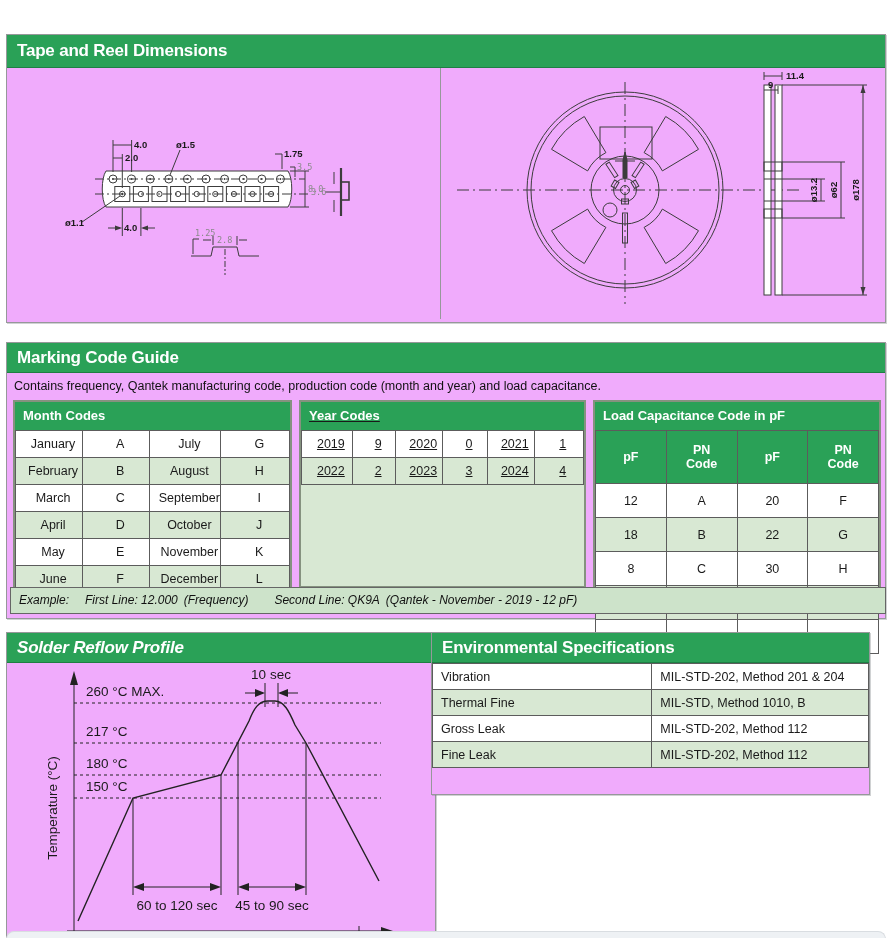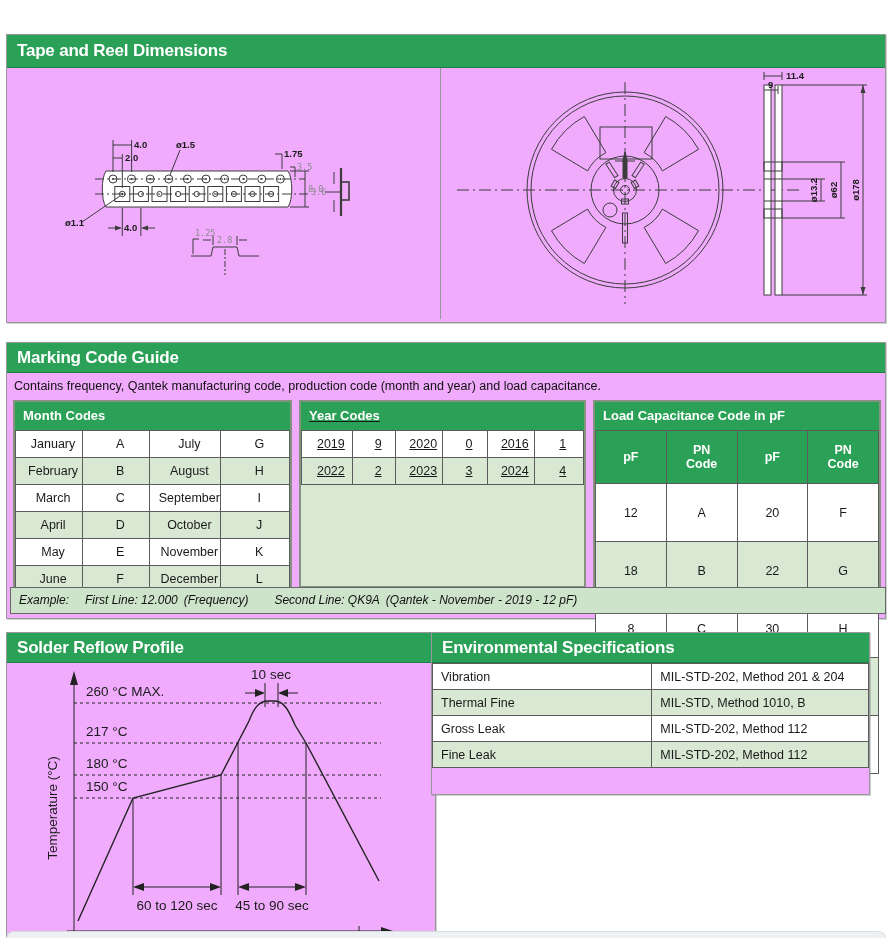--- a/index.html
+++ b/index.html
@@ -18,28 +18,28 @@
   .subtitle{height:26px;line-height:26px;font-size:12.5px;padding-left:7px;color:#111;}
   .panel{position:absolute;top:57px;height:188px;background:#d8e8d3;border:2px solid #85927f;box-sizing:border-box;}
   #panel-month{left:6px;width:279px;}
   #panel-year{left:292px;width:287px;text-decoration:underline;}
   #panel-load{left:586px;width:288px;}
   .panel-header{height:28px;line-height:28px;background:#2aa157;color:#fff;font-weight:bold;font-size:13px;padding-left:8px;}
   .panel table{width:100%;border-collapse:collapse;table-layout:fixed;}
   .panel td,.panel th{border:1px solid #5c5c5c;font-size:12.5px;height:25px;padding:0 0 1px 8px;background:#fff;text-align:center;font-weight:normal;}
   .panel tbody tr:nth-child(even) td{background:#d8e8d3;}
   #panel-load th{background:#2aa157;color:#fff;text-align:center;font-weight:bold;padding:12px;}
-  #panel-load td{text-align:center;padding:16px;}
+  #panel-load td{text-align:center;padding:4px;}
   .example-strip{position:absolute;left:3px;bottom:4px;width:866px;height:25px;line-height:25px;background:#cde3ca;border:1px solid #666;font-size:12px;font-style:italic;padding-left:8px;color:#111;}
   .example-strip .gap1{margin-left:16px;}
   .example-strip .gap2{margin-left:6px;}
   .example-strip .gap3{margin-left:26px;}
 
   #sec-reflow{left:6px;top:600px;width:428px;height:330px;}
-  #sec-reflow .section-header{height:29px;line-height:29px;}
+  #sec-reflow .section-header{height:29px;line-height:29px;font-style:italic;}
   #sec-env{left:431px;top:600px;width:437px;height:161px;}
   #sec-env .section-header{height:29px;line-height:29px;}
   #env-table{width:100%;border-collapse:collapse;table-layout:fixed;}
   #env-table td{border:1px solid #5c5c5c;font-size:12.5px;height:25px;padding:0 0 0 8px;background:#fff;}
   #env-table tr:nth-child(even) td{background:#d8e8d3;}
 
   #bottom-bar{position:absolute;left:6px;top:931px;width:878px;height:7px;background:#eef1f4;border:1px solid #d9dde1;border-bottom:none;border-radius:8px 8px 0 0;}
 
   svg{display:block;}
   .draw{stroke:#3c3c3c;fill:none;stroke-width:1;}
@@ -294,21 +294,21 @@
           <col style="width:16%">
           <col style="width:16.5%">
           <col style="width:17.5%">
         </colgroup>
       <tbody>
           <tr>
             <td>2019</td>
             <td>9</td>
             <td>2020</td>
             <td>0</td>
-            <td>2016</td>
+            <td>2021</td>
             <td>1</td>
           </tr>
           <tr>
             <td>2022</td>
             <td>2</td>
             <td>2023</td>
             <td>3</td>
             <td>2024</td>
             <td>4</td>
           </tr>

